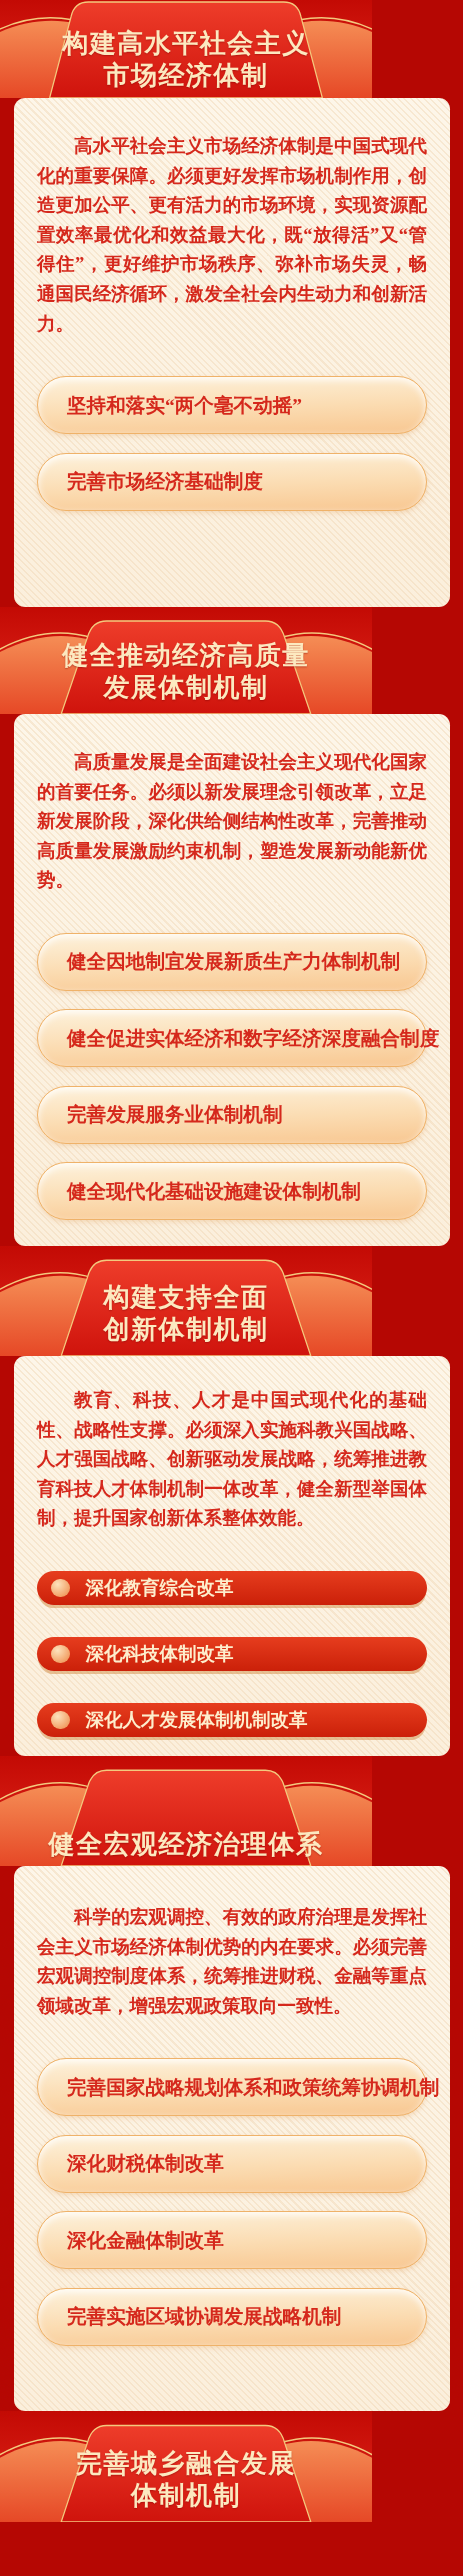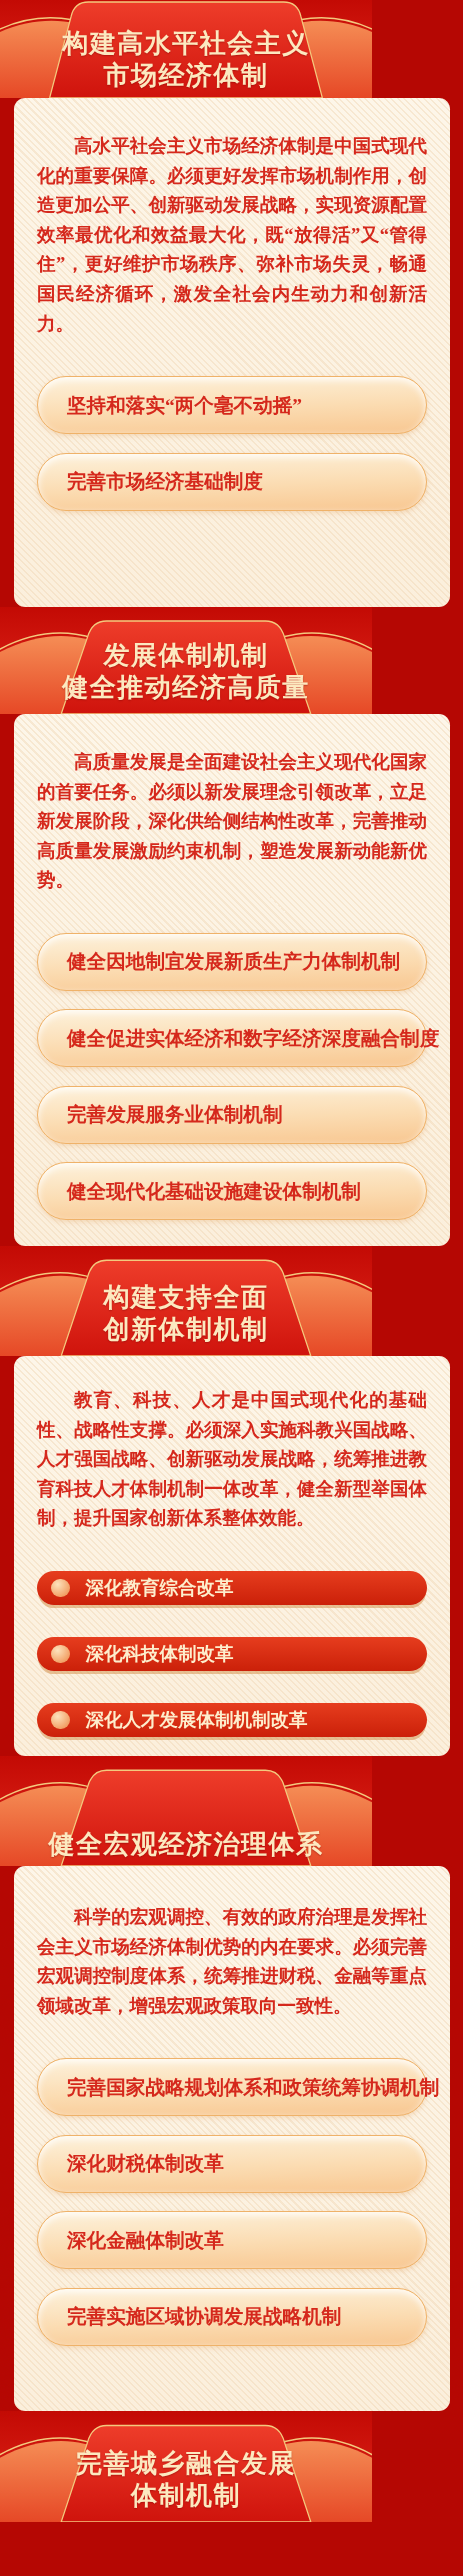--- a/index.html
+++ b/index.html
@@ -96,21 +96,21 @@
       <path d="M 920 70 C 790 15 650 40 570 115 C 532 155 538 190 558 190 L 920 190 Z" fill="url(#gWing)"></path>
       <path d="M 920 64 C 790 9 648 35 568 110" fill="none" stroke="#f3c97e" stroke-width="3"></path>
       <path d="M 120 190 L 172 32 Q 180 4 214 4 L 686 4 Q 720 4 728 32 L 780 190 Z" fill="url(#gArch)" stroke="#f3c97e" stroke-width="3"></path>
     </svg>
     <div class="banner-title">
       <div>构建高水平社会主义</div>
       <div>市场经济体制</div>
     </div>
   </div>
   <div class="panel">
-    <p class="lead">高水平社会主义市场经济体制是中国式现代化的重要保障。必须更好发挥市场机制作用，创造更加公平、创新驱动发展战略，实现资源配置效率最优化和效益最大化，既“放得活”又“管得住”，更好维护市场秩序、弥补市场失灵，畅通国民经济循环，激发全社会内生动力和创新活力。</p>
+    <p class="lead">高水平社会主义市场经济体制是中国式现代化的重要保障。必须更好发挥市场机制作用，创造更加公平、更有活力的市场环境，实现资源配置效率最优化和效益最大化，既“放得活”又“管得住”，更好维护市场秩序、弥补市场失灵，畅通国民经济循环，激发全社会内生动力和创新活力。</p>
     <div class="pills">
         <div class="pill plain">
           <span class="pill-text">坚持和落实“两个毫不动摇”</span>
         </div>
         <div class="pill plain">
           <span class="pill-text">完善市场经济基础制度</span>
         </div>
       </div>
   </div>
 </section>
@@ -118,22 +118,22 @@
 <section class="sec s2">
   <div class="banner">
     <svg class="art" viewBox="0 0 900 215" preserveAspectRatio="none">
       <path d="M -20 100 C 120 30 260 52 340 135 C 378 175 372 215 352 215 L -20 215 Z" fill="url(#gWing)"></path>
       <path d="M -20 94 C 120 24 262 47 342 130" fill="none" stroke="#f3c97e" stroke-width="3"></path>
       <path d="M 920 100 C 780 30 640 52 560 135 C 522 175 528 215 548 215 L 920 215 Z" fill="url(#gWing)"></path>
       <path d="M 920 94 C 780 24 638 47 558 130" fill="none" stroke="#f3c97e" stroke-width="3"></path>
       <path d="M 148 215 L 212 60 Q 223 28 258 28 L 642 28 Q 677 28 688 60 L 752 215 Z" fill="url(#gArch)" stroke="#f3c97e" stroke-width="3"></path>
     </svg>
     <div class="banner-title">
+      <div>健全推动经济高质量</div>
       <div>发展体制机制</div>
-      <div>健全推动经济高质量</div>
     </div>
   </div>
   <div class="panel">
     <p class="lead">高质量发展是全面建设社会主义现代化国家的首要任务。必须以新发展理念引领改革，立足新发展阶段，深化供给侧结构性改革，完善推动高质量发展激励约束机制，塑造发展新动能新优势。</p>
     <div class="pills">
         <div class="pill plain">
           <span class="pill-text">健全因地制宜发展新质生产力体制机制</span>
         </div>
         <div class="pill plain">
           <span class="pill-text">健全促进实体经济和数字经济深度融合制度</span>

